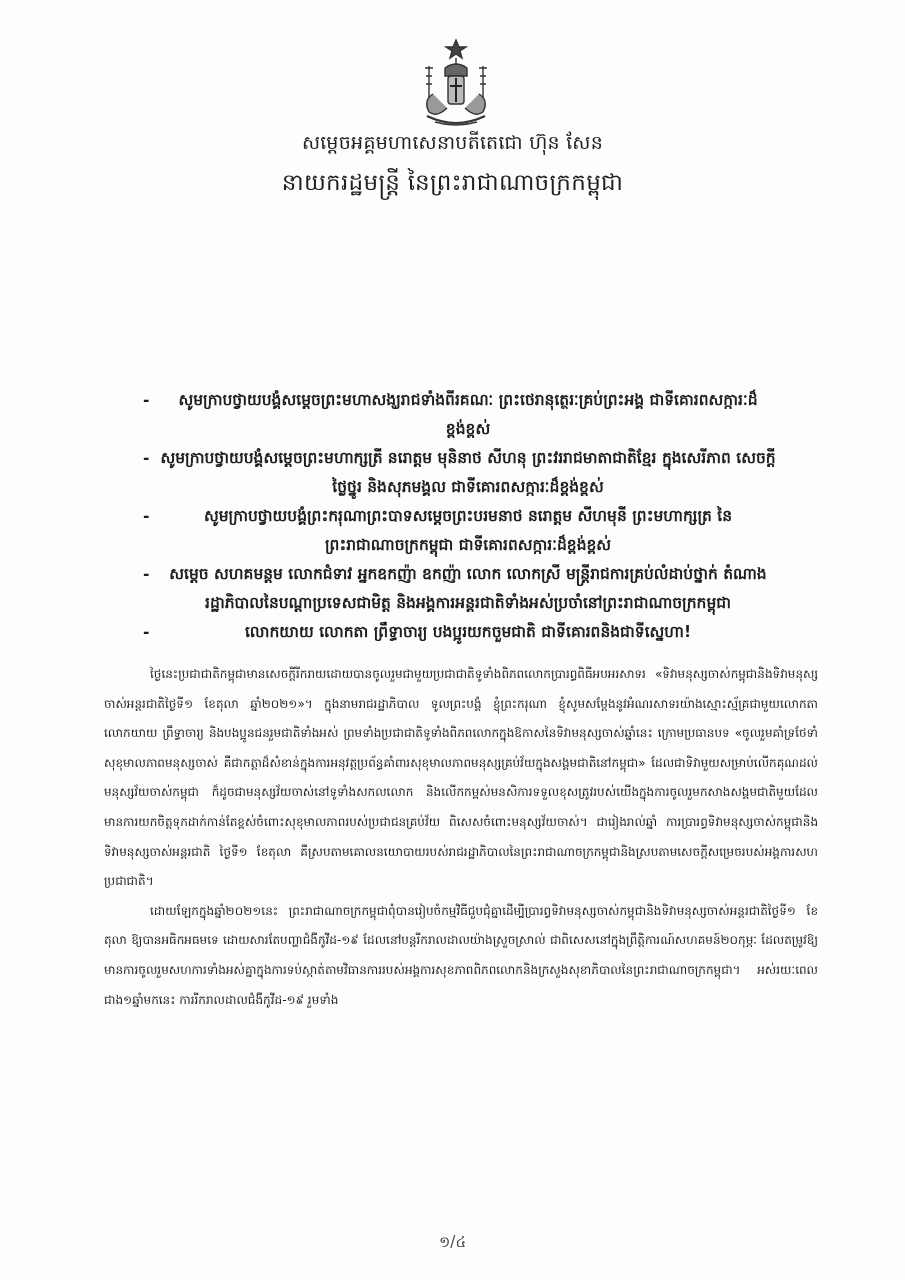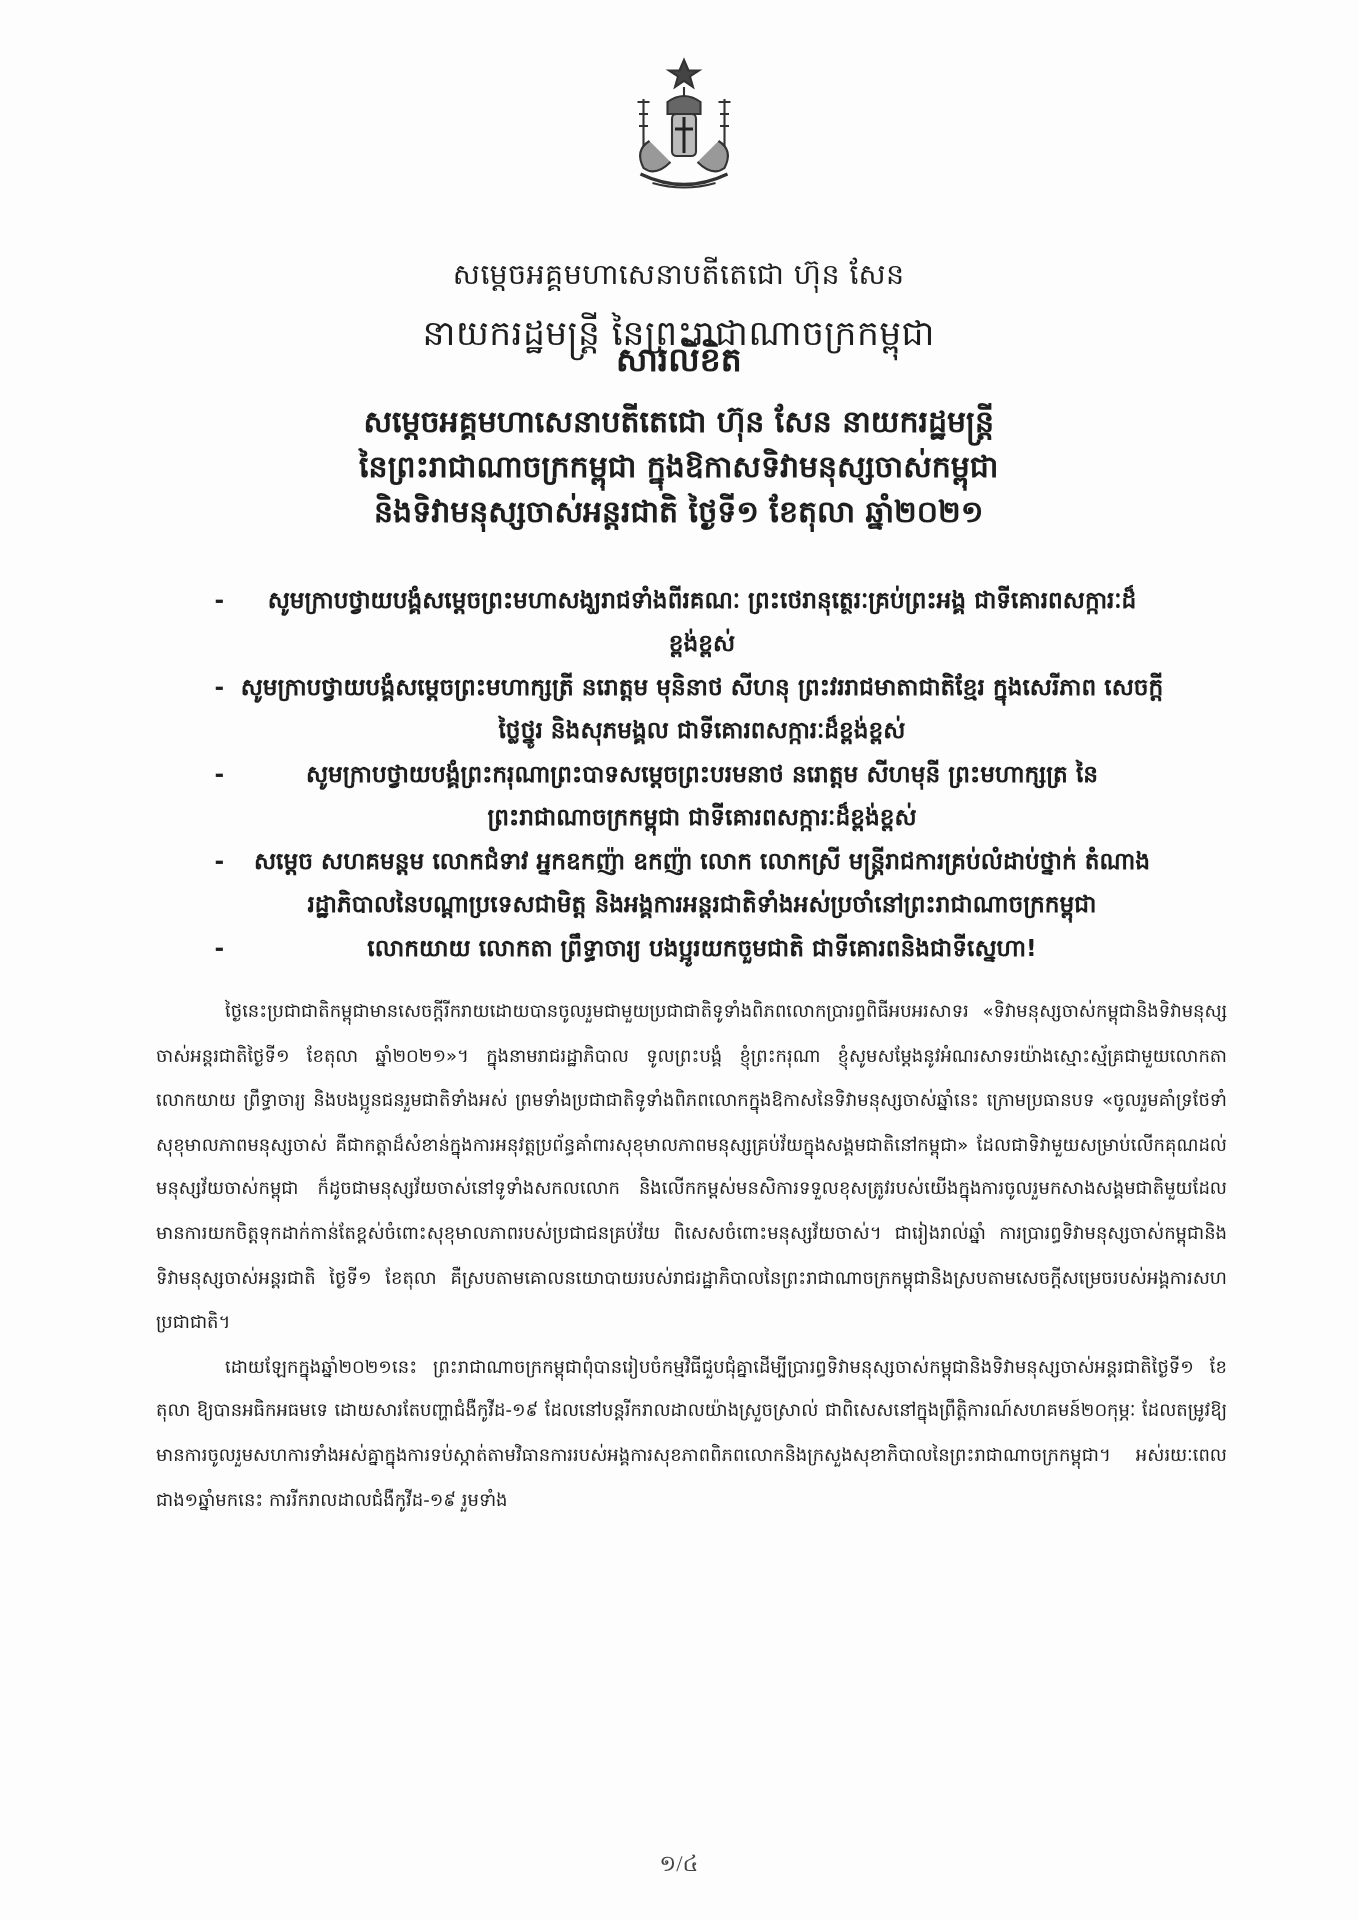--- a/index.html
+++ b/index.html
@@ -7,42 +7,42 @@
     width: 905px; height: 1280px; position: relative; overflow: hidden;
     font-family: "DejaVu Sans", "Liberation Sans", sans-serif;
     color: #1e1e1e;
   }
   .page { position: absolute; left: 0; top: 0; width: 905px; height: 1280px; background: #fdfdfd; }
   .emblem {
     position: absolute; left: 415px; top: 38px; width: 82px; height: 92px;
   }
   .header-line {
     position: absolute; left: 0; width: 905px; text-align: center;
-    font-size: 19px; letter-spacing: 0.3px; white-space: nowrap; margin-top: 40px;
+    font-size: 19px; letter-spacing: 0.3px; white-space: nowrap;
   }
   .h1 { top: 130px; }
   .h2 { top: 168px; font-size: 23px; }
   .title-block { position: absolute; left: 0; top: 226px; width: 905px; text-align: center; }
   .title-main { font-size: 22px; font-weight: bold; margin-bottom: 8px; }
   .title-sub { font-size: 20px; font-weight: bold; line-height: 30px; white-space: nowrap; }
   .salutations {
     position: absolute; left: 143px; top: 386px; width: 636px;
     font-size: 15.5px; font-weight: bold; line-height: 29px;
   }
   .salutation-item { display: flex; }
   .salutation-item .dash { width: 14px; flex: none; }
   .salutation-item .text { flex: 1; text-align: center; }
   .body-text {
     position: absolute; left: 104px; top: 660px; width: 714px;
     font-size: 12px; line-height: 29.6px; text-align: justify;
   }
   .body-text p { margin: 0; text-indent: 46px; }
   .page-number {
     position: absolute; left: 0; top: 1232px; width: 905px; text-align: center;
-    font-size: 15px; color: #444; font-family: Liberation Serif, serif;
+    font-size: 15px; color: #444;
   }
 </style>
 </head>
 <body>
 
 <div class="page">
 
   <div class="emblem">
     <svg width="82" height="92" viewBox="0 0 82 92" fill="none" stroke="#333" stroke-width="1.4">
       <polygon points="41,2 44,9 51,9 45,13 47,20 41,16 35,20 37,13 31,9 38,9" fill="#444"></polygon>
@@ -55,26 +55,20 @@
       <path d="M18 56 Q8 62 14 74 Q22 80 32 70" fill="#999"></path>
       <path d="M64 56 Q74 62 68 74 Q60 80 50 70" fill="#999"></path>
       <path d="M12 78 Q41 92 70 78" stroke-width="2.2"></path>
       <path d="M20 84 Q41 90 62 84"></path>
     </svg>
   </div>
 
   <div class="header-line h1">សម្ដេចអគ្គមហាសេនាបតីតេជោ ហ៊ុន សែន</div>
   <div class="header-line h2">នាយករដ្ឋមន្ត្រី នៃព្រះរាជាណាចក្រកម្ពុជា</div>
 
-  <div class="title-block">
-    <div class="title-main">សារលិខិត</div>
-    <div class="title-sub">សម្ដេចអគ្គមហាសេនាបតីតេជោ ហ៊ុន សែន នាយករដ្ឋមន្ត្រី</div>
-    <div class="title-sub">នៃព្រះរាជាណាចក្រកម្ពុជា ក្នុងឱកាសទិវាមនុស្សចាស់កម្ពុជា</div>
-    <div class="title-sub">និងទិវាមនុស្សចាស់អន្តរជាតិ ថ្ងៃទី១ ខែតុលា ឆ្នាំ២០២១</div>
-  </div>
 
   <div class="salutations">
     <div class="salutation-item">
       <span class="dash">-</span>
       <span class="text">សូមក្រាបថ្វាយបង្គំសម្ដេចព្រះមហាសង្ឃរាជទាំងពីរគណៈ ព្រះថេរានុត្ថេរៈគ្រប់ព្រះអង្គ ជាទីគោរពសក្ការៈដ៏ខ្ពង់ខ្ពស់</span>
     </div>
     <div class="salutation-item">
       <span class="dash">-</span>
       <span class="text">សូមក្រាបថ្វាយបង្គំសម្ដេចព្រះមហាក្សត្រី នរោត្តម មុនិនាថ សីហនុ ព្រះវររាជមាតាជាតិខ្មែរ ក្នុងសេរីភាព សេចក្ដីថ្លៃថ្នូរ និងសុភមង្គល ជាទីគោរពសក្ការៈដ៏ខ្ពង់ខ្ពស់</span>
     </div>

